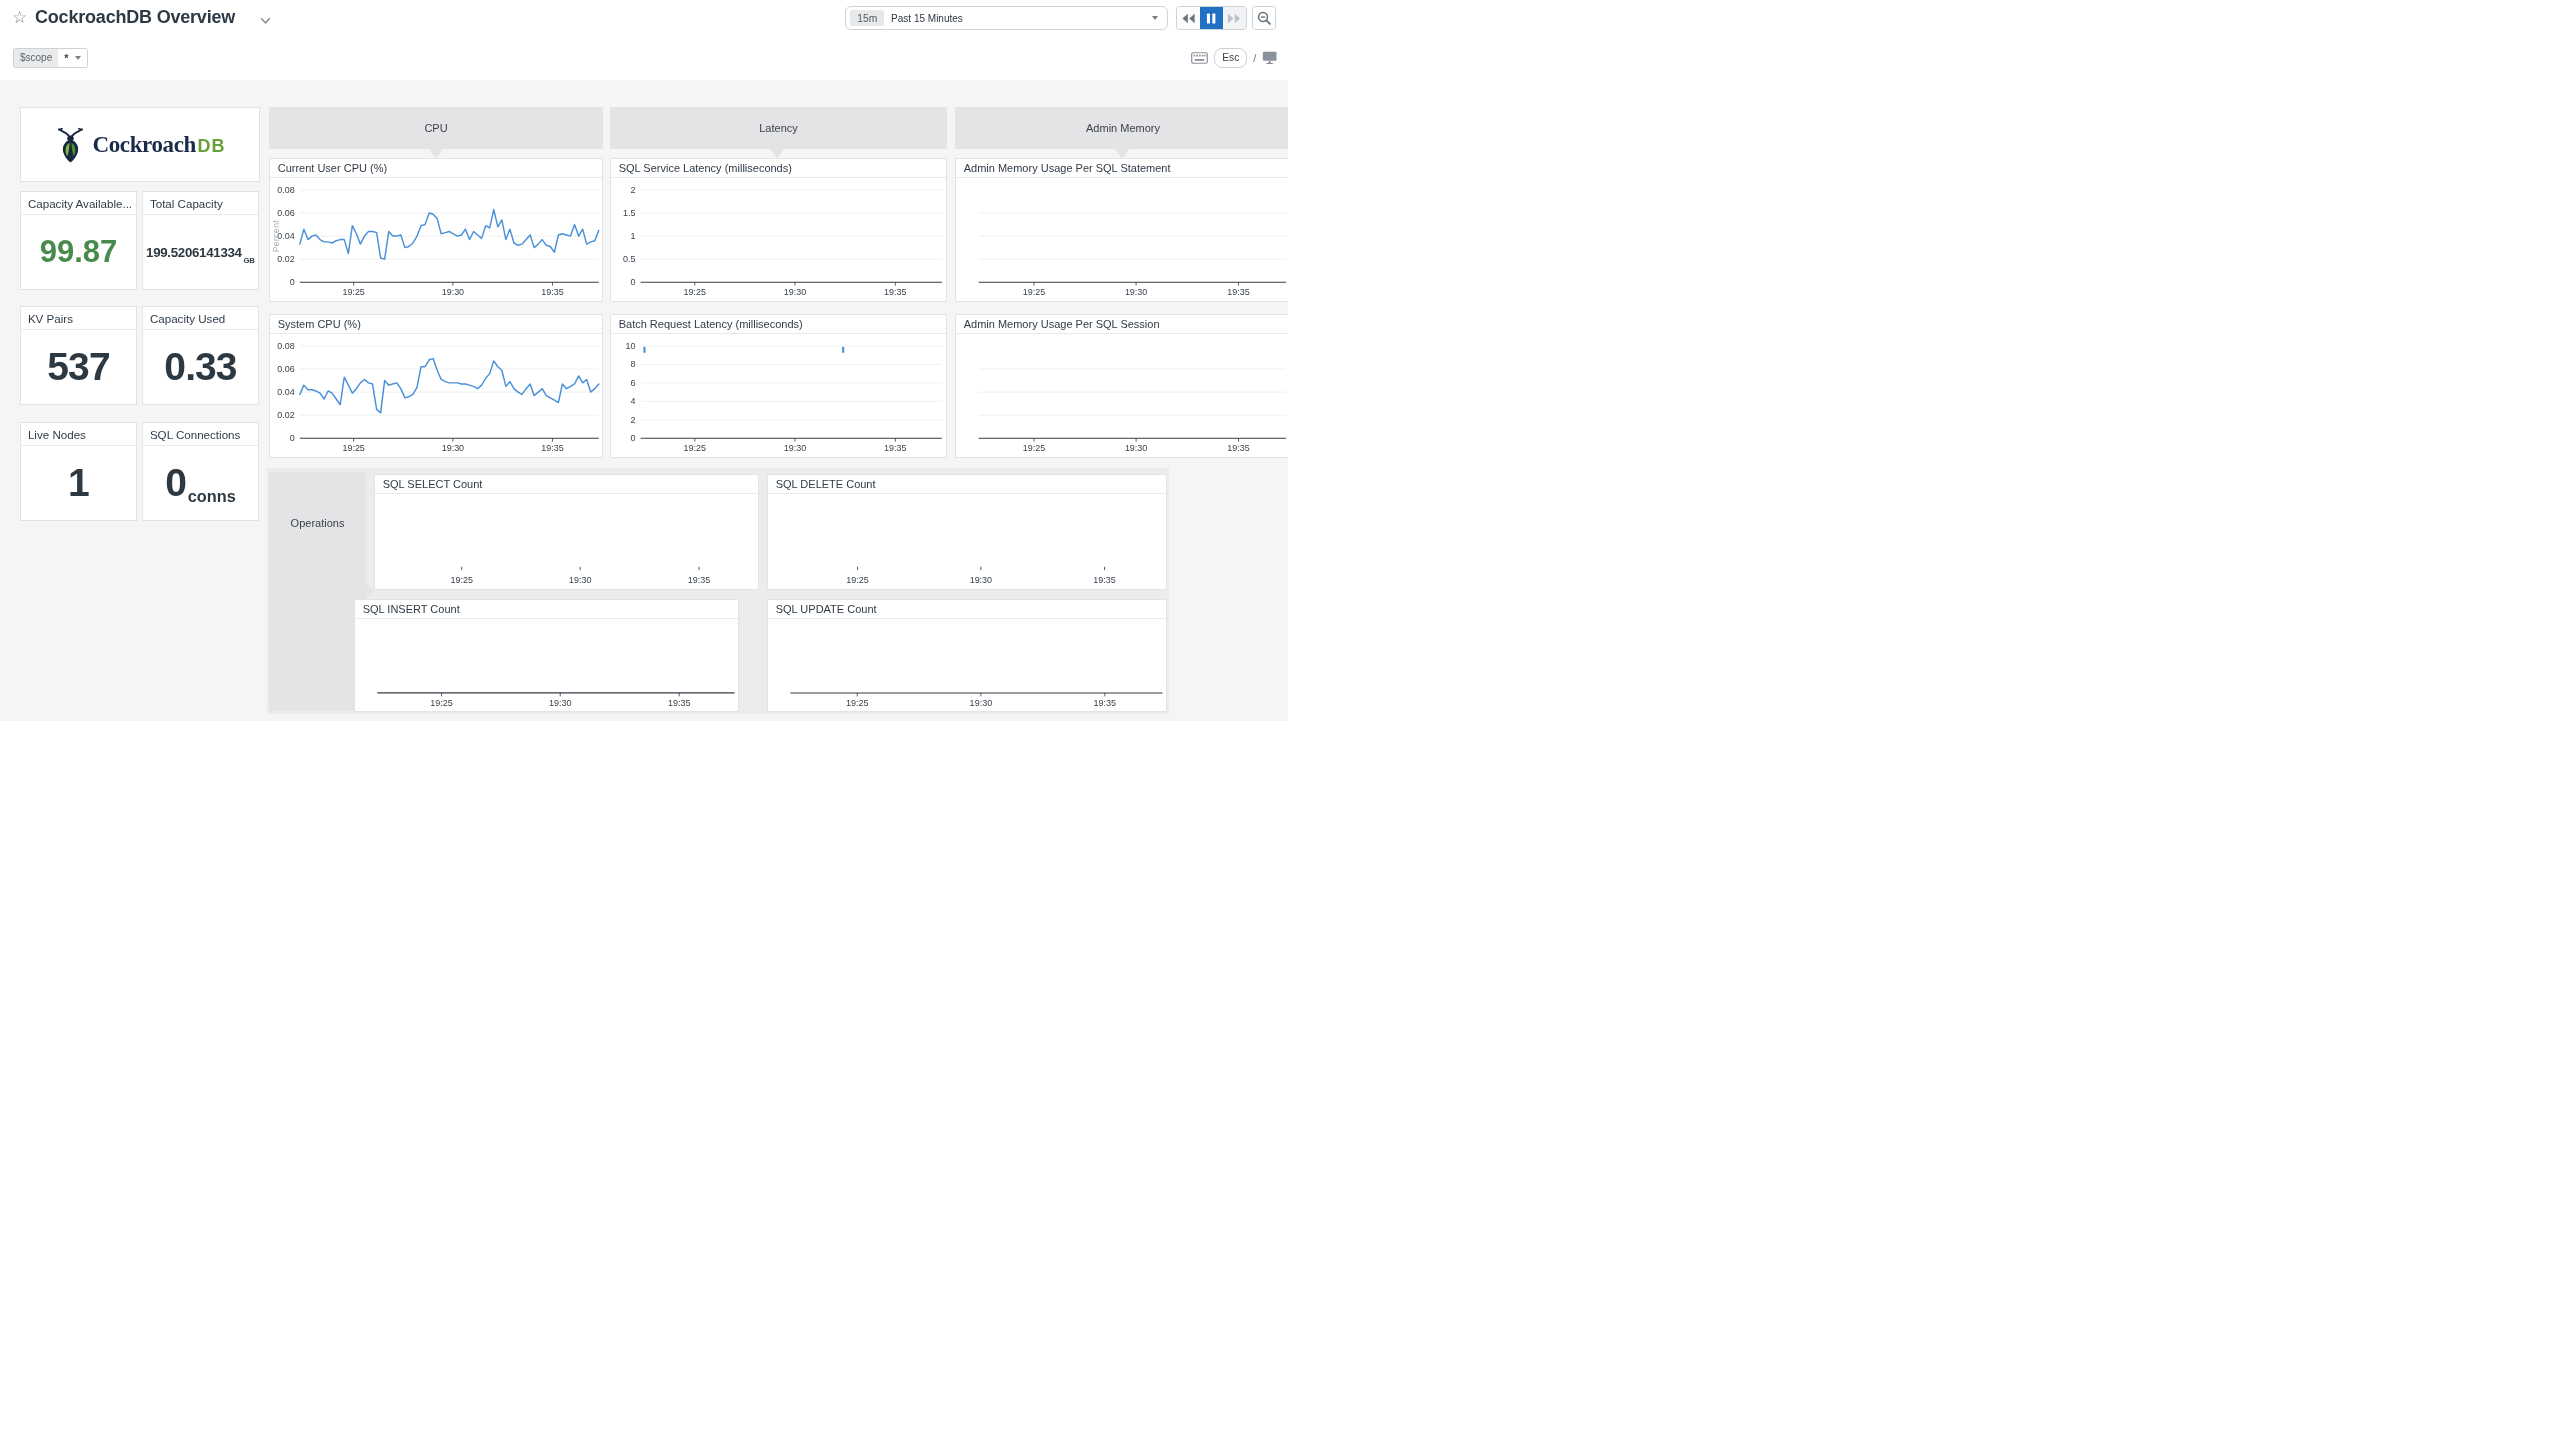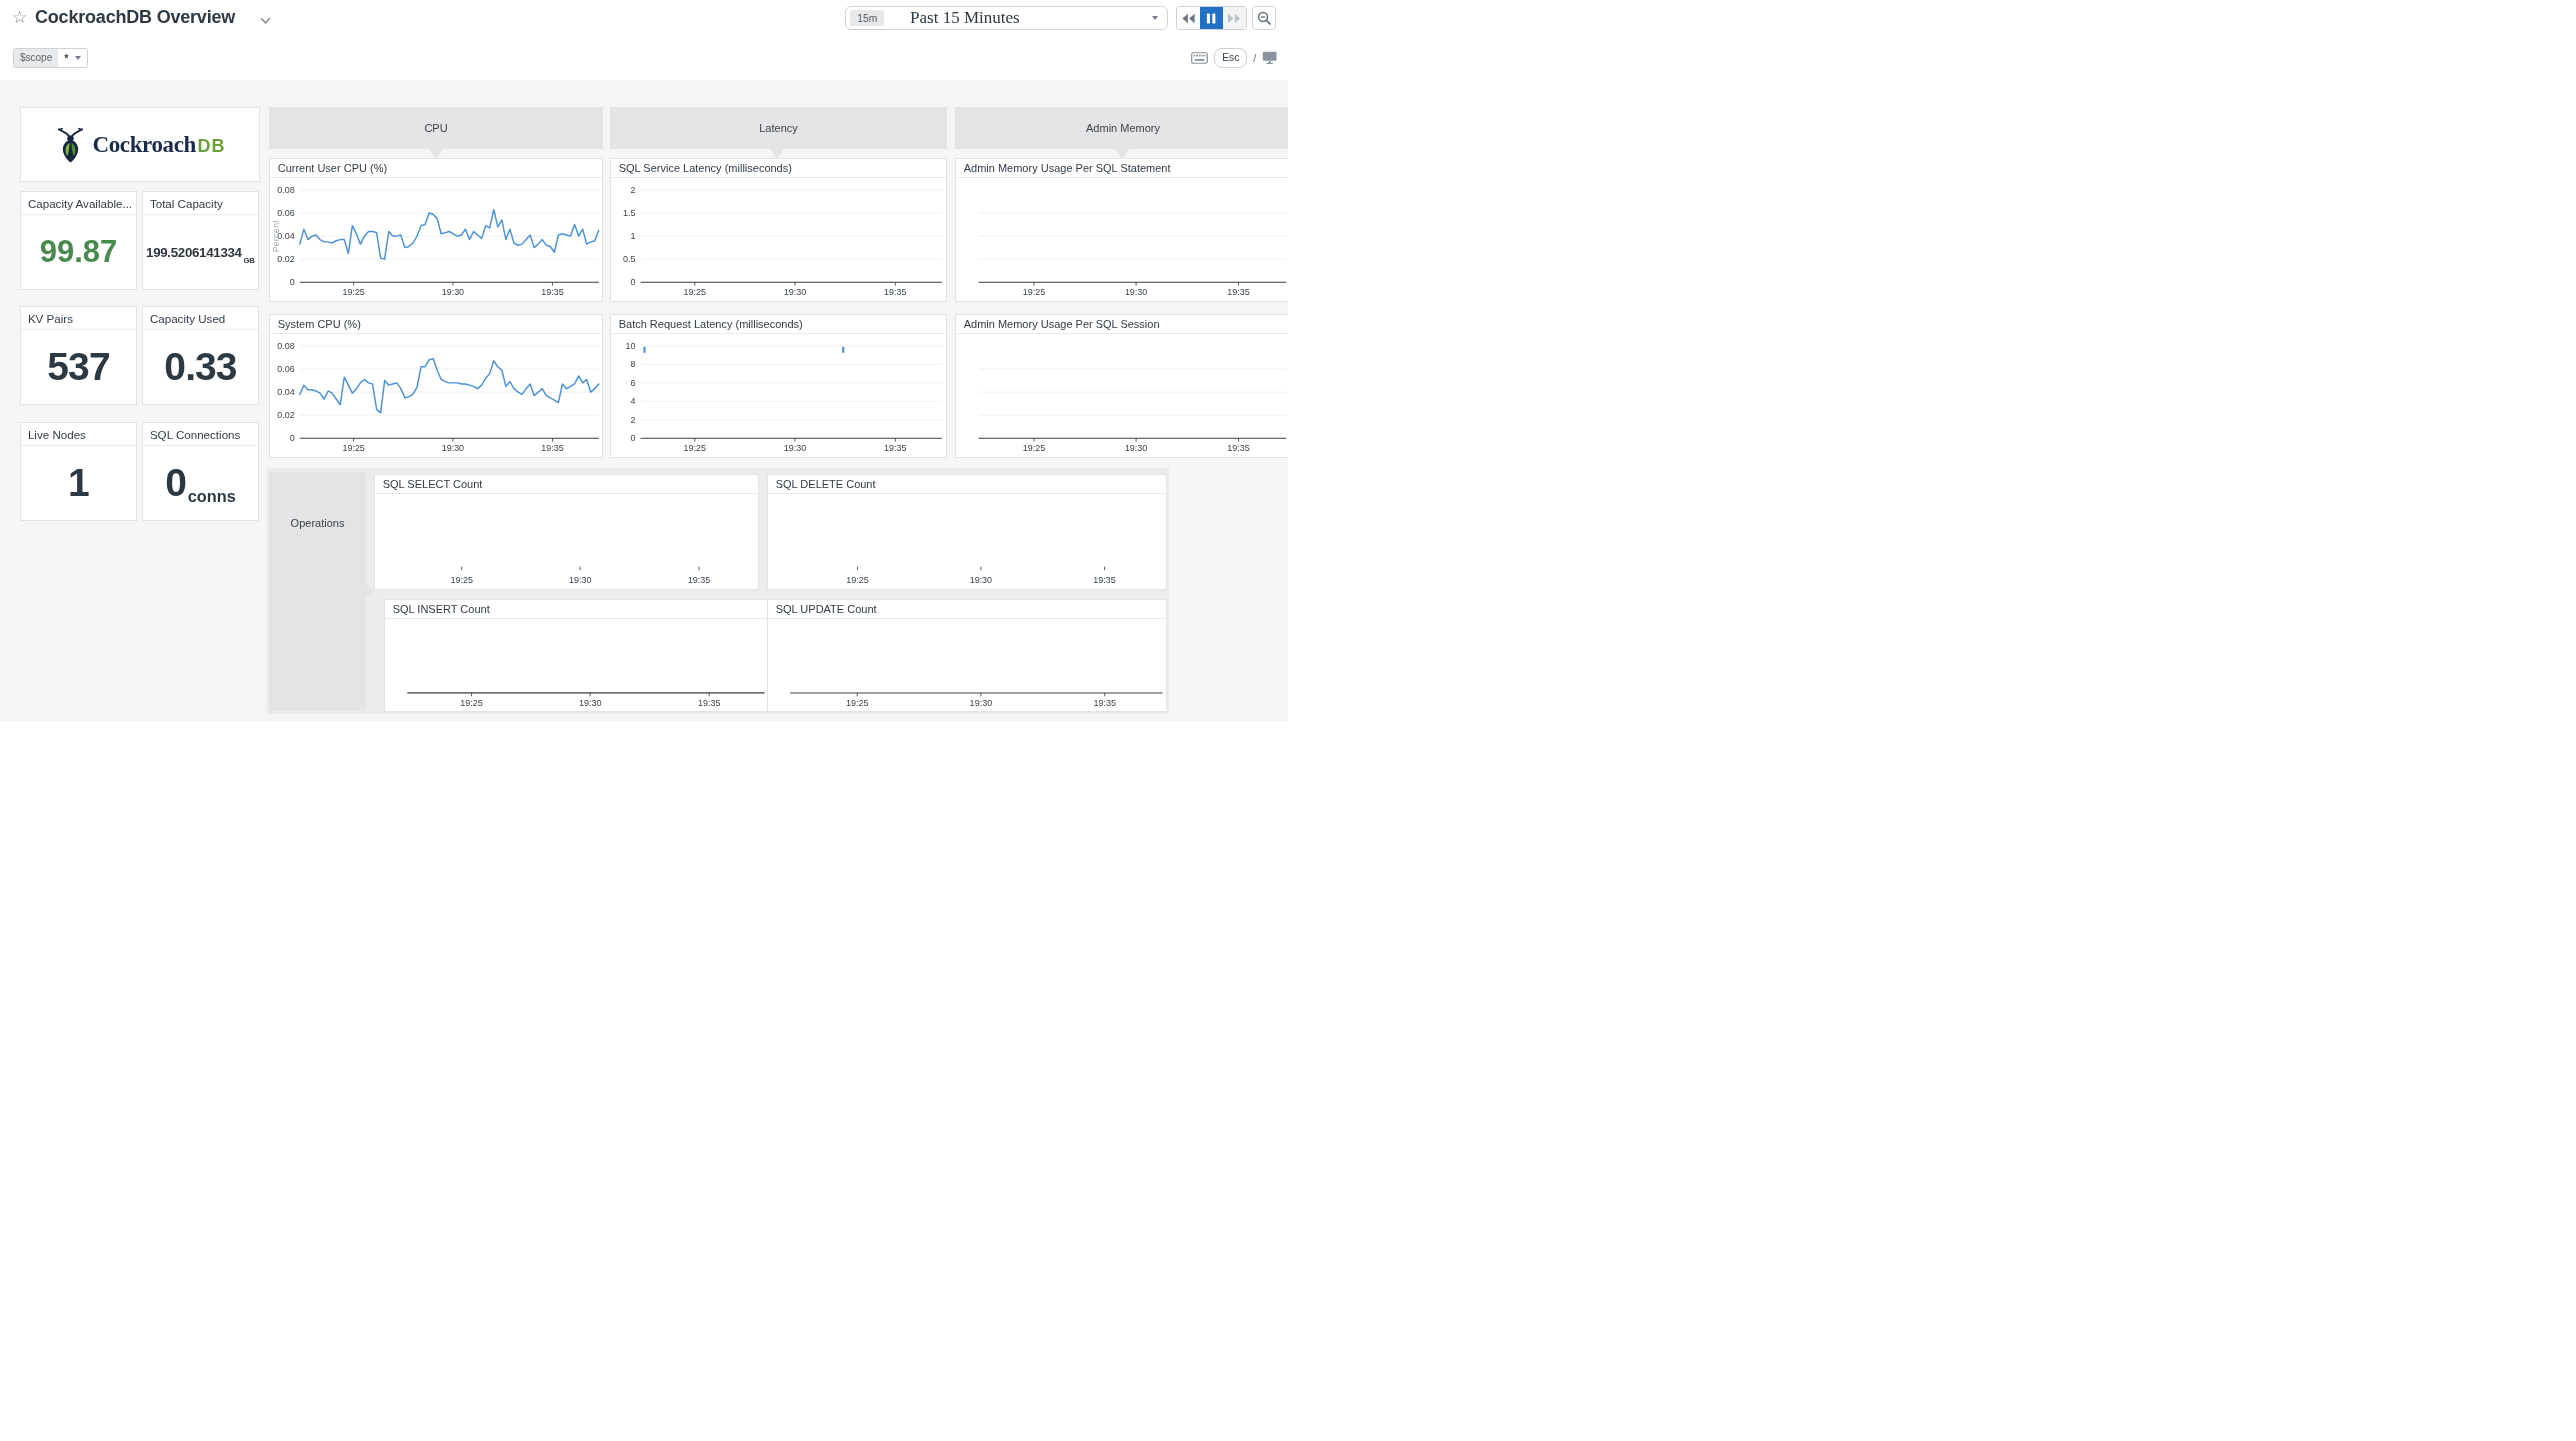--- a/index.html
+++ b/index.html
@@ -6,21 +6,21 @@
   #page{position:relative;width:1288px;height:721px;overflow:hidden;background:#fff;
         font-family:"Liberation Sans",sans-serif;color:#2f3b47;}
   
   #topbar{position:absolute;left:0;top:0;width:1288px;height:80px;background:#fff;}
   .star{position:absolute;left:12px;top:6.9px;font-size:17px;color:#828b95;}
   .dash-title{position:absolute;left:35px;top:6.9px;font-size:18px;font-weight:600;color:#2d3944;letter-spacing:-0.2px;}
   .title-chev{position:absolute;left:260px;top:13px;}
   .time-select{position:absolute;left:845px;top:6px;width:323px;height:24px;background:#fff;
       border:0.9px solid #cfd3d8;border-radius:6px;display:flex;align-items:center;box-sizing:border-box;}
   .time-badge{background:#e7e8ea;border-radius:2.6px;font-size:10.3px;color:#4f5963;padding:2.6px 6.9px;margin-left:4.3px;}
-  .time-label{font-size:17px;color:#2c3845;margin-left:26px;flex:1;font-family:Liberation Serif, serif;}
+  .time-label{font-size:10px;color:#2c3845;margin-left:7px;flex:1;}
   .caret{width:0;height:0;border-left:3.9px solid transparent;border-right:3.9px solid transparent;
       border-top:4.7px solid #76808a;margin-right:8.6px;}
   .playback{position:absolute;left:1176px;top:6px;height:24px;display:flex;border:0.9px solid #cdd2d7;
       border-radius:3.4px;overflow:hidden;box-sizing:border-box;}
   .pb-seg{width:23px;height:22px;display:flex;align-items:center;justify-content:center;}
   .pb-rew{background:#fdfdfd;}
   .pb-pause{background:#2170c4;}
   .pb-ff{background:#f2f3f4;}
   .sq-btn{position:absolute;left:1252px;top:6px;width:24px;height:24px;border:0.9px solid #cdd2d7;border-radius:3.4px;
       background:#fff;display:flex;align-items:center;justify-content:center;box-sizing:border-box;}
@@ -359,21 +359,21 @@
       <div class="chart-title">SQL DELETE Count</div>
       <div class="chart-plot"><svg width="398" height="95" viewBox="0 0 464 111">
             <line class="tk" x1="104.11999999999999" y1="85" x2="104.11999999999999" y2="89"></line>
             <text class="xt" x="104.11999999999999" y="104" text-anchor="middle">19:25</text>
             <line class="tk" x1="248.208" y1="85" x2="248.208" y2="89"></line>
             <text class="xt" x="248.208" y="104" text-anchor="middle">19:30</text>
             <line class="tk" x1="392.72999999999996" y1="85" x2="392.72999999999996" y2="89"></line>
             <text class="xt" x="392.72999999999996" y="104" text-anchor="middle">19:35</text>
           </svg></div>
     </div>
-    <div class="chart-card" style="left:384px;top:519px;width:385px;height:113px;">
+    <div class="chart-card" style="left:354px;top:519px;width:385px;height:113px;">
       <div class="chart-title">SQL INSERT Count</div>
       <div class="chart-plot"><svg width="383" height="93" viewBox="0 0 447 108">
             <line class="axl" x1="26" y1="86" x2="443" y2="86"></line>
             <line class="tk" x1="101.06" y1="86" x2="101.06" y2="90"></line>
             <text class="xt" x="101.06" y="101" text-anchor="middle">19:25</text>
             <line class="tk" x1="239.504" y1="86" x2="239.504" y2="90"></line>
             <text class="xt" x="239.504" y="101" text-anchor="middle">19:30</text>
             <line class="tk" x1="378.365" y1="86" x2="378.365" y2="90"></line>
             <text class="xt" x="378.365" y="101" text-anchor="middle">19:35</text>
           </svg></div>

